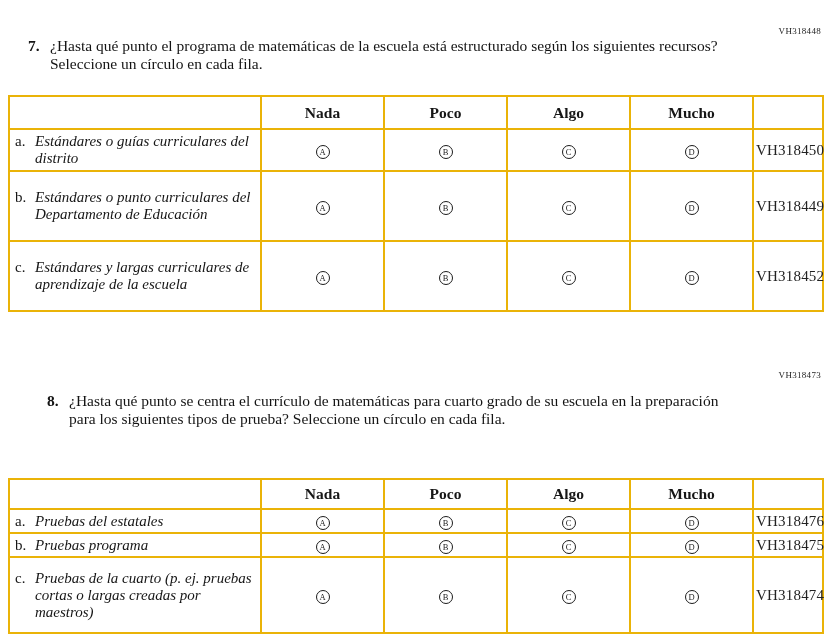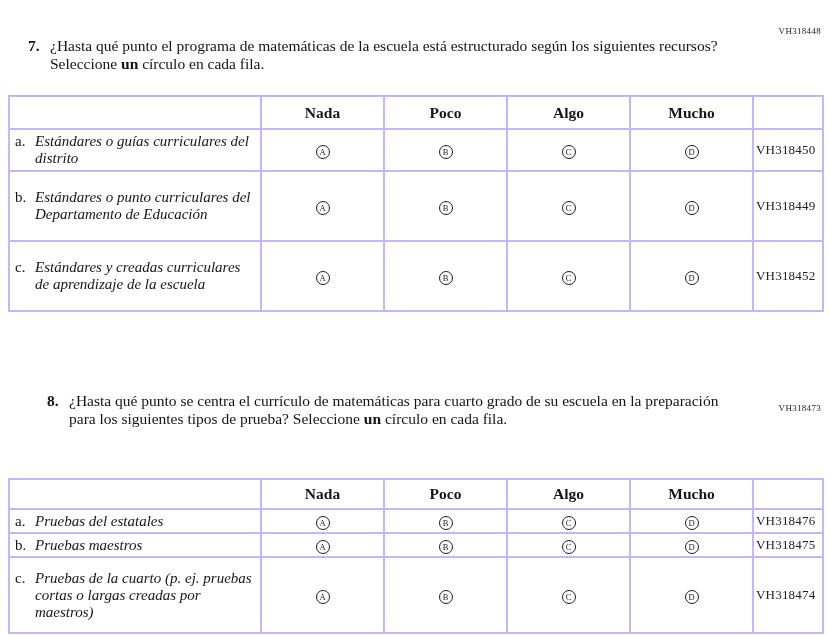--- a/index.html
+++ b/index.html
@@ -10,60 +10,60 @@
     color:#161616;
   }
   .page { position:relative; width:830px; height:635px; background:#fff; overflow:hidden; }
 
   .vh-code {
     position:absolute; right:9px;
     font-size:9px; letter-spacing:.3px; color:#222;
     font-family:"Liberation Serif", serif;
   }
   .vh-code.q7 { top:26px; }
-  .vh-code.q8 { top:403px; }
+  .vh-code.q8 { top:370px; }
 
   .question {
     position:absolute; display:flex;
     font-size:15.5px; line-height:18px; color:#141414;
   }
   .question.q7 { left:28px; top:37px; width:690px; }
   .question.q8 { left:47px; top:392px; width:682px; }
   .qnum { width:22px; flex:none; font-weight:bold; }
-  .qtext b { font-weight:bold; }
+  .qtext b { font-weight:normal; }
 
   table.survey {
     position:absolute; left:8px;
     width:814px; table-layout:fixed;
     border-collapse:collapse;
   }
   table.t1 { top:95px; }
   table.t2 { top:478px; }
-  .survey th, .survey td { border:2px solid #c4b5fd; }
+  .survey th, .survey td { border:2px solid #eab308; }
   .survey th {
     font-size:15.5px; font-weight:bold; text-align:center; vertical-align:middle;
   }
   .h33 { height:33px; } .h42 { height:42px; } .h70 { height:70px; }
   .h30 { height:30px; } .h24 { height:24px; } .h76 { height:76px; }
 
   .label-cell { padding:2px 4px 2px 5px; font-size:15px; line-height:17px; vertical-align:middle; }
   .label-inner { display:flex; }
   .row-letter { width:20px; flex:none; }
   .row-text { flex:1;font-style:italic; }
 
   .opt-cell { text-align:center; vertical-align:middle; }
   .circle {
     display:inline-flex; width:14px; height:14px;
     border:1.2px solid #1c1c1c; border-radius:50%;
     align-items:center; justify-content:center;
     font-size:8.5px; line-height:1; color:#1c1c1c;
     cursor:pointer; user-select:none;
   }
   .code-cell {
-    font-size:13px; letter-spacing:.2px; text-align:left;
+    font-size:15px; letter-spacing:.2px; text-align:right;
     vertical-align:middle; padding:0 2px; color:#222;margin-top:42px;
   }
 </style>
 </head>
 <body>
 
 <div class="page">
 
   <div class="vh-code q7">VH318448</div>
 
@@ -113,21 +113,21 @@
       <td class="opt-cell"><span class="circle">A</span></td>
       <td class="opt-cell"><span class="circle">B</span></td>
       <td class="opt-cell"><span class="circle">C</span></td>
       <td class="opt-cell"><span class="circle">D</span></td>
       <td class="code-cell">VH318449</td>
     </tr>
     <tr class="h70">
       <td class="label-cell">
         <div class="label-inner">
           <span class="row-letter">c.</span>
-          <span class="row-text">Estándares y creadas curriculares de aprendizaje de la escuela</span>
+          <span class="row-text">Estándares y largas curriculares de aprendizaje de la escuela</span>
         </div>
       </td>
       <td class="opt-cell"><span class="circle">A</span></td>
       <td class="opt-cell"><span class="circle">B</span></td>
       <td class="opt-cell"><span class="circle">C</span></td>
       <td class="opt-cell"><span class="circle">D</span></td>
       <td class="code-cell">VH318452</td>
     </tr>
   </tbody>
     </table>
@@ -167,21 +167,21 @@
       <td class="opt-cell"><span class="circle">A</span></td>
       <td class="opt-cell"><span class="circle">B</span></td>
       <td class="opt-cell"><span class="circle">C</span></td>
       <td class="opt-cell"><span class="circle">D</span></td>
       <td class="code-cell">VH318476</td>
     </tr>
     <tr class="h24">
       <td class="label-cell">
         <div class="label-inner">
           <span class="row-letter">b.</span>
-          <span class="row-text">Pruebas maestros</span>
+          <span class="row-text">Pruebas programa</span>
         </div>
       </td>
       <td class="opt-cell"><span class="circle">A</span></td>
       <td class="opt-cell"><span class="circle">B</span></td>
       <td class="opt-cell"><span class="circle">C</span></td>
       <td class="opt-cell"><span class="circle">D</span></td>
       <td class="code-cell">VH318475</td>
     </tr>
     <tr class="h76">
       <td class="label-cell">

